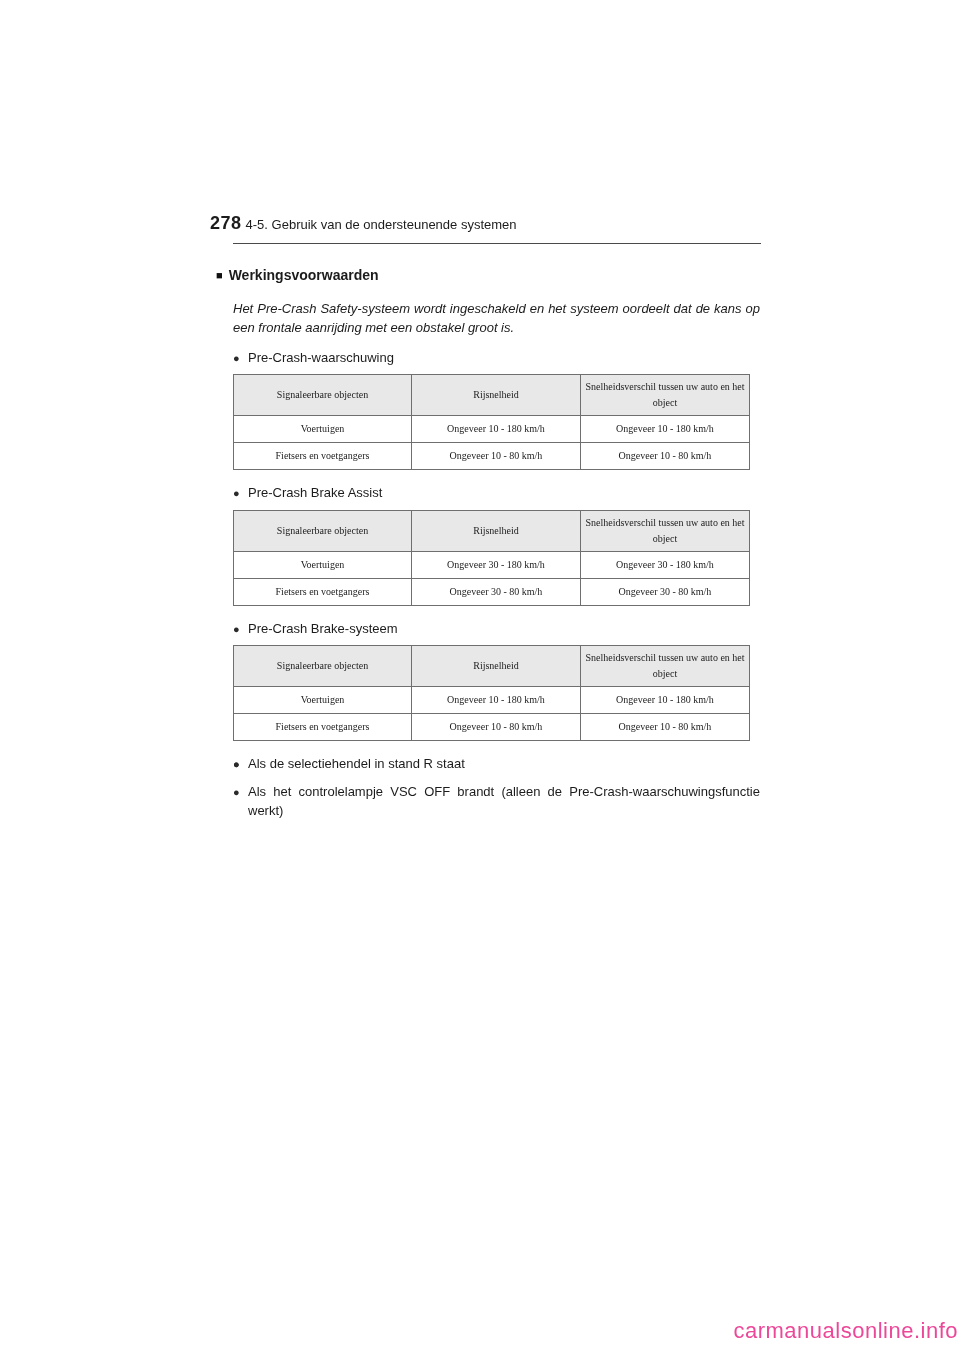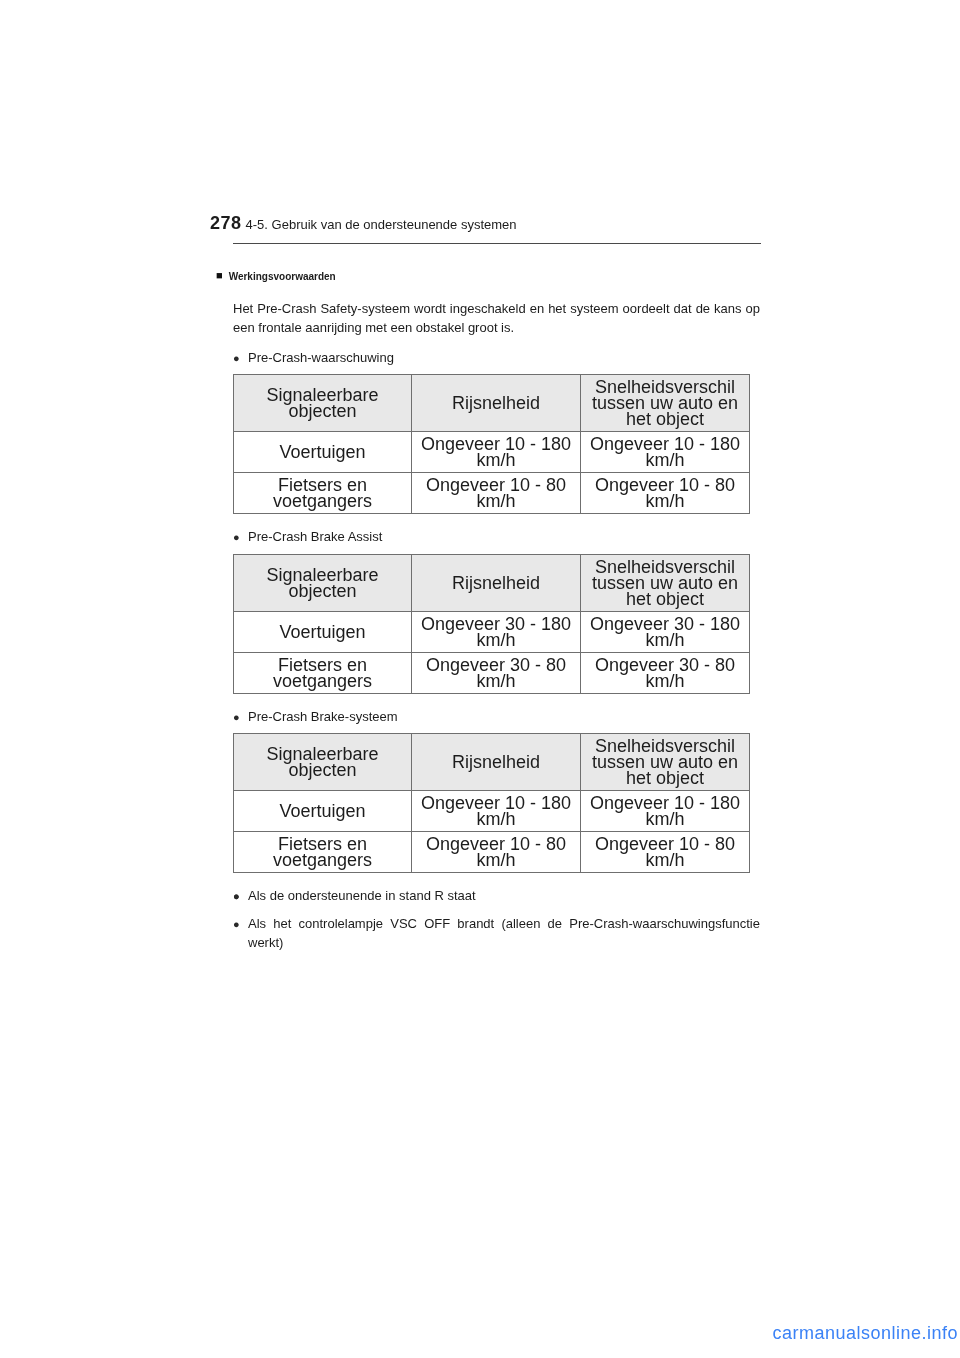--- a/index.html
+++ b/index.html
@@ -17,34 +17,35 @@
   .header-row { display:flex; align-items:baseline; }
   .page-num { font-size:18px; font-weight:bold; letter-spacing:0.5px; }
   .section-title { font-size:13px; margin-left:4px; }
   .header-rule { border:none; border-bottom:1px solid #4a4a4a; margin:9px 0 0 23px; }
 
   
   .content { position:absolute; top:266px; left:225px; width:527px; font-size:13px; line-height:19.5px; }
 
   .h-row { margin-left:-17px; margin-bottom:2px; }
   .sq { font-size:11px; color:#111; margin-right:6px; position:relative; top:-1px; }
-  .h-text { font-weight:bold; font-size:10px; }
+  .h-text { font-weight:bold; font-size:14px; }
 
-  p.body-par { margin:12px 0 10px 0; text-align:justify; }
+  p.body-par { margin:12px 0 10px 0; text-align:justify;font-style:italic; }
   p.body-par.tight { margin-bottom:8px; }
 
   .bullet-row { position:relative; padding-left:15px; margin:4px 0 7px 0; }
   .bullet-row .dot { position:absolute; left:0; top:1px; font-size:11px; color:#2a2a2a; }
 
   table.spec-table {
     border-collapse:collapse;
     width:516px;
     margin:5px 0 13px 0;
-    font-size:18px;
+    font-size:10px;
     table-layout:fixed;
+    font-family:Liberation Serif, serif;
   }
   table.spec-table th, table.spec-table td {
     border:1px solid #6f6f6f;
     text-align:center;
     vertical-align:middle;
     padding:4px 4px;
     line-height:16px;
     font-weight:normal;
   }
   table.spec-table th { background:#e8e8e8; height:32px; }
@@ -53,22 +54,22 @@
   col.c2 { width:169px; }
   col.c3 { width:169px; }
 
   ul.notes { list-style:none; margin:6px 0 0 0; padding:0; }
   ul.notes li { position:relative; padding-left:15px; margin-bottom:8px; text-align:justify; }
   ul.notes li .dot { position:absolute; left:0; top:1px; font-size:11px; color:#2a2a2a; }
 
   .watermark {
     position:absolute;
     right:10px; bottom:14px;
-    font-size:18px;
-    color:#3b82f6;
+    font-size:22px;
+    color:#ec4899;
     letter-spacing:0.5px;
   }
 </style>
 </head>
 <body>
 
 <div class="page">
 
   <div class="header">
     <div class="header-row">
@@ -173,21 +174,21 @@
     </tbody>
       </table>
 
 
     <ul class="notes">
       <li>
         <span class="dot">●</span>
       </li>
       <li>
         <span class="dot">●</span>
-        <span>Als de ondersteunende in stand R staat</span>
+        <span>Als de selectiehendel in stand R staat</span>
       </li>
       <li>
         <span class="dot">●</span>
         <span>Als het controlelampje VSC OFF brandt (alleen de Pre-Crash-waarschuwingsfunctie werkt)</span>
       </li>
     </ul>
 
   </div>
 
   <div class="watermark">carmanualsonline.info</div>

